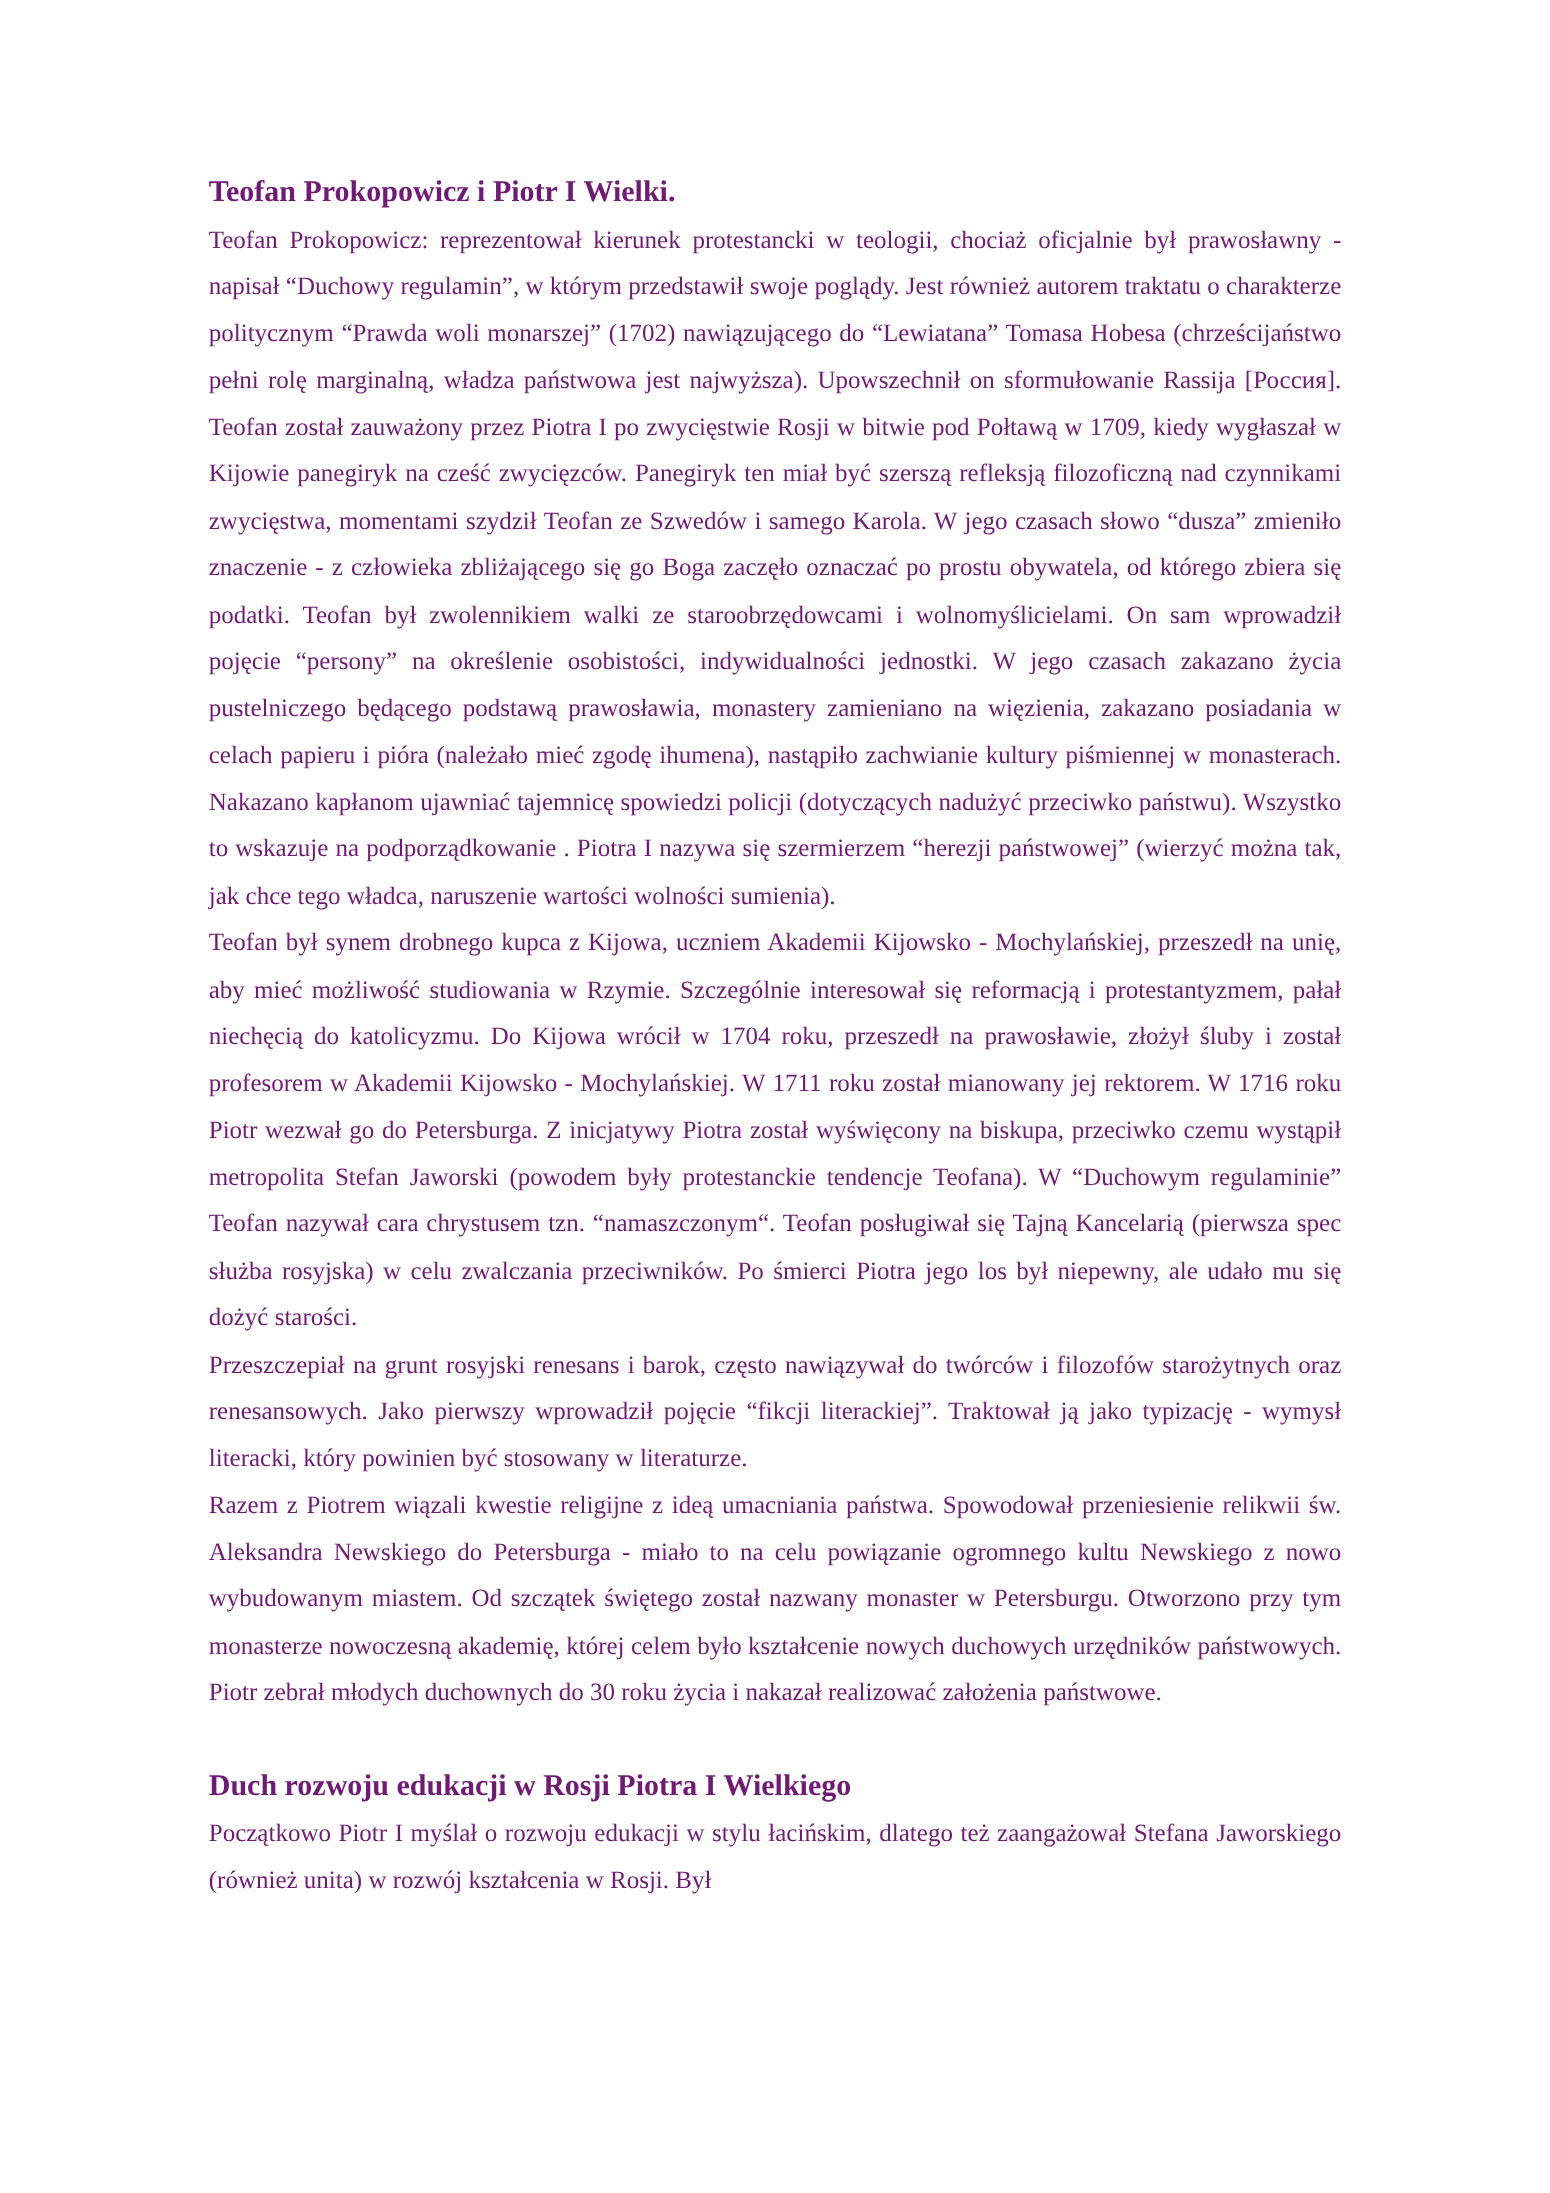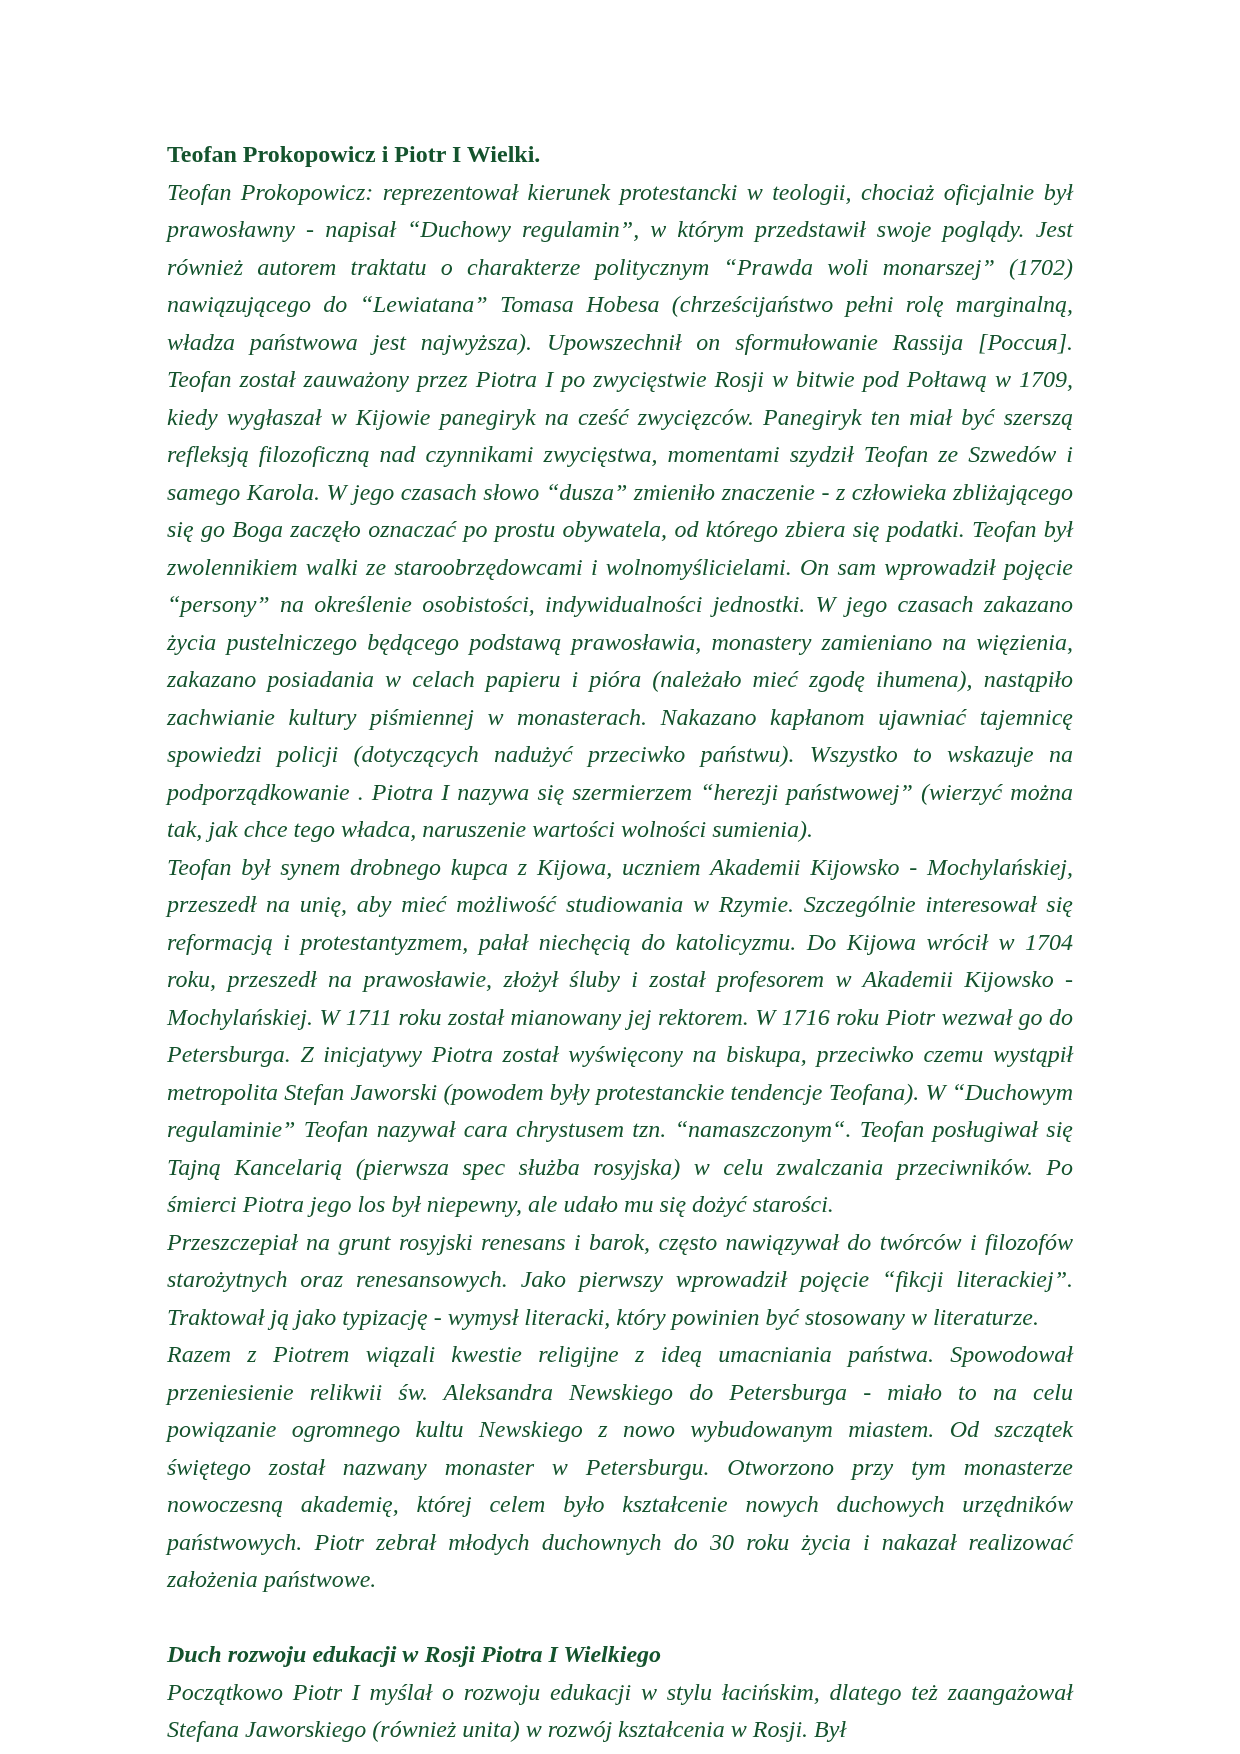--- a/index.html
+++ b/index.html
@@ -9,48 +9,46 @@
   }
   .page {
     position: relative;
     width: 1240px;
     height: 1754px;
     margin: 0 auto;
     background: #ffffff;
     overflow: hidden;
     box-sizing: border-box;
     font-family: "Liberation Serif", "DejaVu Serif", serif;
-    color: #14532d;
+    color: #701a75;
   }
   .content {
     position: absolute;
     left: 167px;
     top: 136px;
     width: 906px;
   }
   .doc-title {
     font-size: 24px;
     line-height: 37.5px;
     font-weight: bold;
     margin: 0;
     text-align: left;
   }
   .doc-par {
-    font-size: 24px;
+    font-size: 20px;
     line-height: 37.5px;
     margin: 0;
     text-align: justify;
     text-justify: inter-word;
-    font-style: italic;
   }
   .doc-subheading {
     font-size: 24px;
     line-height: 37.5px;
     font-weight: bold;
-    font-style: italic;
     margin: 37.5px 0 0 0;
     text-align: left;
   }
 </style>
 </head>
 <body>
 
 <div class="page">
   <div class="content">
     <h1 class="doc-title">Teofan Prokopowicz i Piotr I Wielki.</h1>

